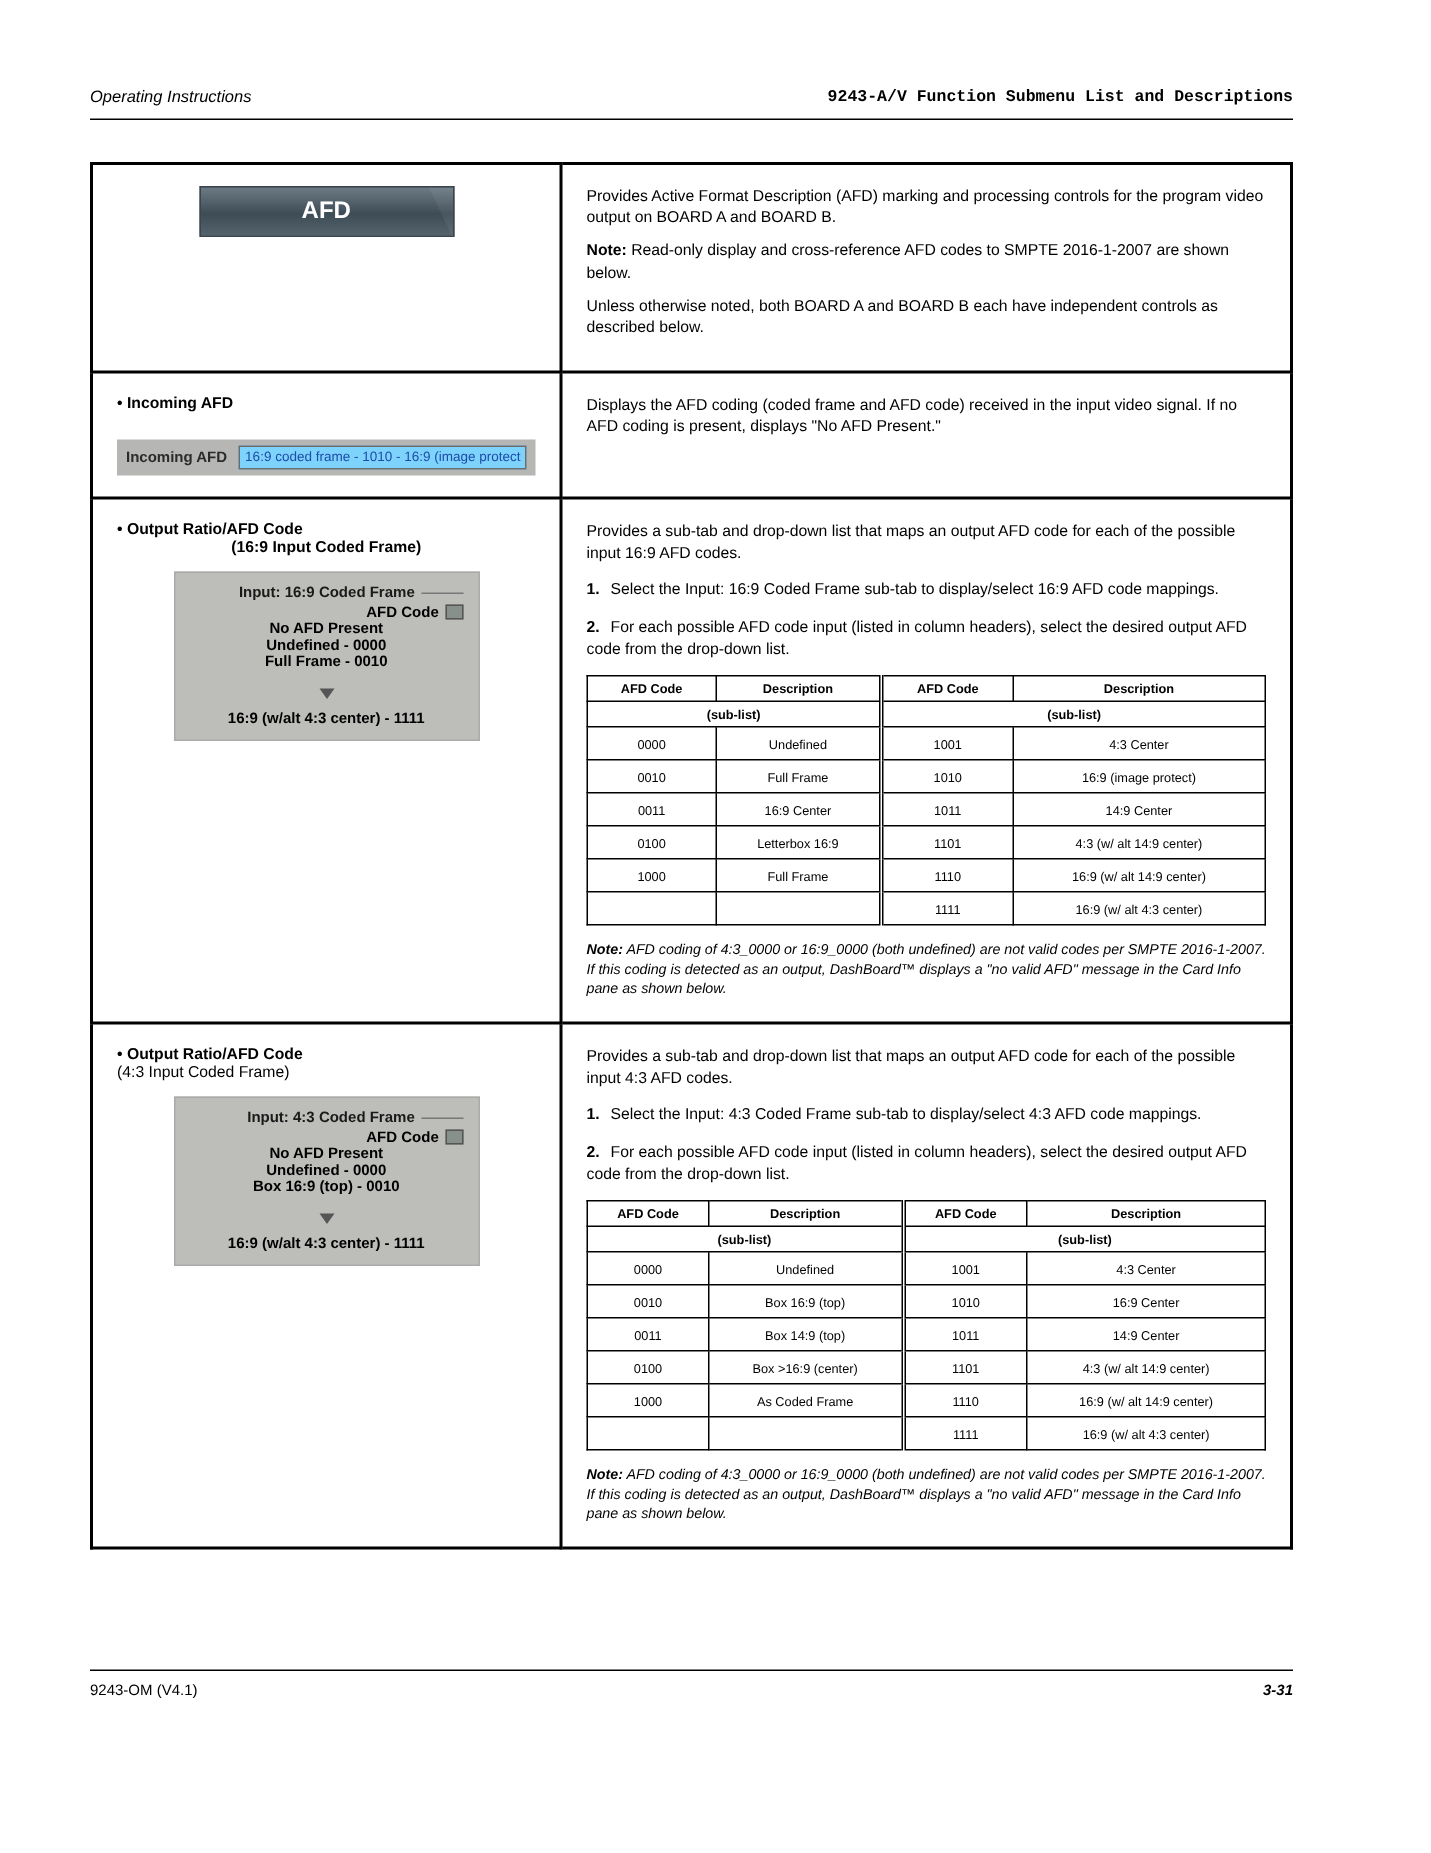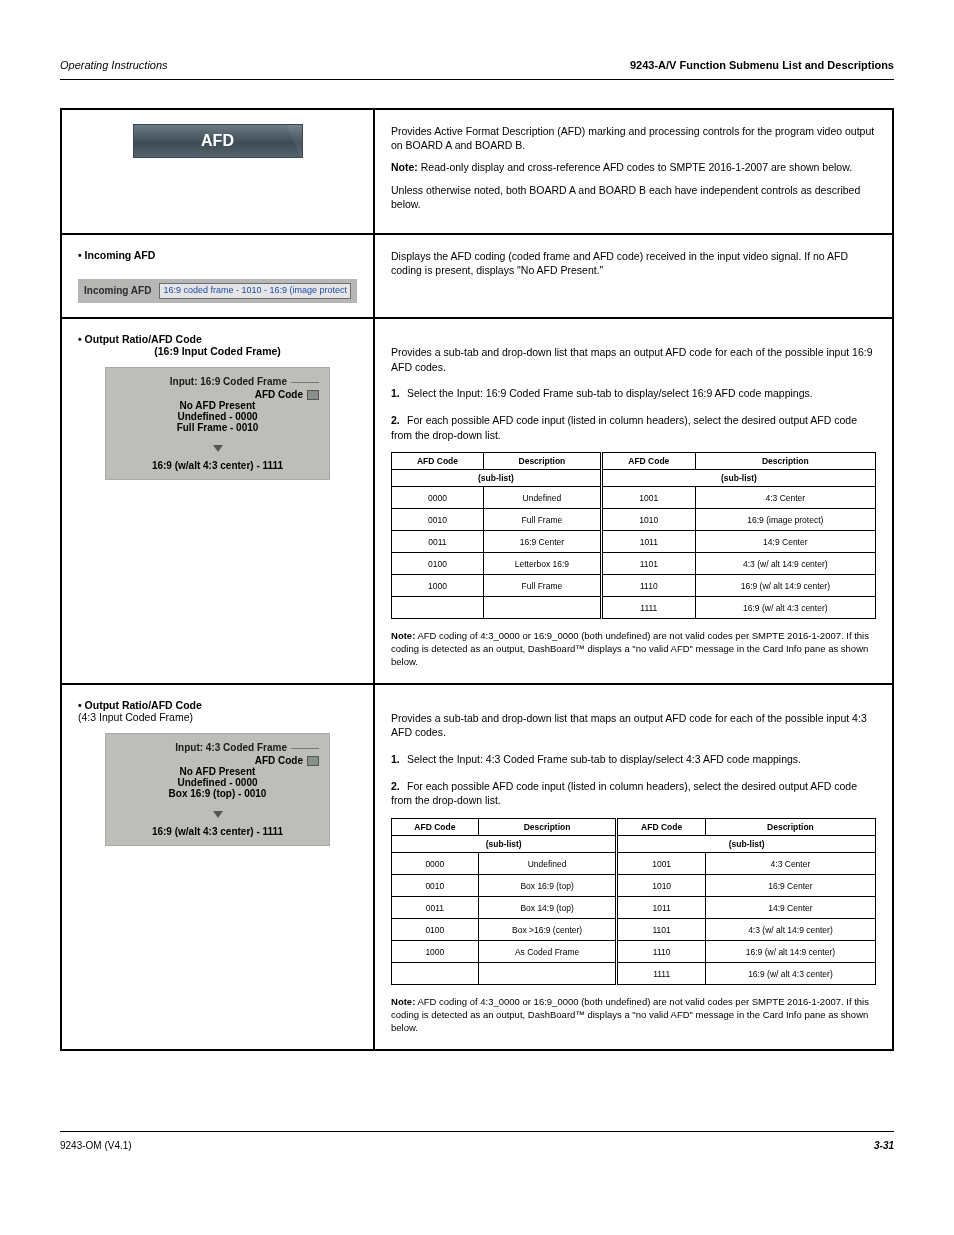--- a/index.html
+++ b/index.html
@@ -1,20 +1,20 @@
 <!DOCTYPE html>
 <html><head>
 <meta charset="utf-8">
 <style>
   * { box-sizing: border-box; margin: 0; padding: 0; }
   html, body { width: 954px; background: #fff; font-family: Arial, Helvetica, sans-serif; color: #000; }
-  .page { width: 954px; padding: 40px 60px 40px 60px; }
+  .page { width: 954px; padding: 40px 92px 40px 60px; }
   .header-line { border-bottom: 1.5px solid #000; margin-bottom: 28px; height: 40px; position: relative; }
   .header-left { position: absolute; left: 0; bottom: 8px; font-size: 11px; font-style: italic; }
-  .header-right { position: absolute; right: 0; bottom: 8px; font-size: 11px; font-weight: bold; font-style: normal; }
+  .header-right { position: absolute; right: 0; bottom: 8px; font-size: 11px; font-weight: bold; font-style: normal; font-family: Liberation Mono, monospace; }
 
   .main-table { width: 100%; border-collapse: collapse; }
   .main-table > tbody > tr > td {
     border: 2px solid #000;
     vertical-align: top;
     padding: 14px 16px;
   }
   .left-col { width: 36%; }
   .right-col { width: 64%; }
   .caption-text { font-size: 9px; font-weight: bold; text-align: center; }
@@ -36,45 +36,45 @@
     border-top: 34px solid rgba(255,255,255,0.06);
     border-left: 16px solid transparent;
   }
 
   .panel-desc { font-size: 10.5px; line-height: 1.35; }
   .panel-desc p { margin-bottom: 8px; }
 
   
   .strip { background: #b6b6b4; padding: 4px 6px; display: flex; align-items: center; gap: 8px; }
   .strip .lab { font-size: 10px; font-weight: bold; color: #2b2b2b; white-space: nowrap; }
-  .strip .box { flex: 1; height: 16px; background: #e5e5e5; border: 1px solid #6d6d6d; font-size: 9px; color: #1e4caa; padding: 1px 3px; overflow: hidden; white-space: nowrap; }
+  .strip .box { flex: 1; height: 16px; background: #7dd3fc; border: 1px solid #6d6d6d; font-size: 9px; color: #1e4caa; padding: 1px 3px; overflow: hidden; white-space: nowrap; }
 
   
-  .dd-wrap { background: #bdbdba; border: 1px solid #aaa; width: 225px; margin: 10px auto; padding: 8px 10px 8px 10px; position: relative; }
+  .dd-wrap { background: #bdbdba; border: 1px solid #aaa; width: 204px; margin: 10px auto; padding: 8px 10px 8px 10px; position: relative; }
   .dd-wrap .hdr { font-size: 10px; font-weight: bold; text-align: right; color: #1a1a1a; }
   .dd-wrap .hdr .line-ext { display: inline-block; width: 28px; border-top: 1px solid #777; vertical-align: middle; margin-left: 4px; }
   .dd-wrap .subhdr { font-size: 10px; font-weight: bold; text-align: right; margin-top: 2px; }
   .dd-wrap .subhdr .sq { display: inline-block; width: 12px; height: 10px; background: #88908c; border: 1px solid #555; margin-left: 4px; vertical-align: middle; }
   .dd-item { font-size: 10px; font-weight: bold; text-align: center; margin-top: 0; }
   .dd-arrow {
     width: 0; height: 0; margin: 12px auto 8px auto;
     border-left: 5px solid transparent;
     border-right: 5px solid transparent;
     border-top: 7px solid #555;
   }
   .dd-last { font-size: 10px; font-weight: bold; text-align: center; margin-top: 4px; }
 
   .inner-table { width: 100%; border-collapse: collapse; margin-top: 10px; margin-bottom: 10px; font-size: 8.5px; }
   .inner-table th, .inner-table td { border: 1px solid #000; padding: 3px 4px; text-align: center; vertical-align: middle; }
   .inner-table thead th { font-weight: bold; font-size: 8.5px; }
   .dbl-left { border-left: 3px double #000 !important; }
-  .note { font-size: 9.5px; line-height: 1.35; margin-top: 11px; }
+  .note { font-size: 9.5px; line-height: 1.35; margin-top: 11px; font-style: italic; }
   .note .b { font-weight: bold; }
 
-  .lead-block { font-size: 10.5px; line-height: 1.4; margin-bottom: 10px; margin-top: 12px; }
+  .lead-block { font-size: 10.5px; line-height: 1.4; margin-bottom: 10px; }
   .lead-row-idx { font-weight: bold; display: inline-block; width: 16px; }
 
   .footer { position: relative; margin-top: 80px; border-top: 1px solid #000; padding-top: 8px; font-size: 10px; }
   .footer-left { position: absolute; left: 0; top: 8px; }
   .footer-right { position: absolute; right: 0; top: 8px; font-weight: bold; font-style: italic; }
 </style>
 </head>
 <body>
 
 <div class="page">

